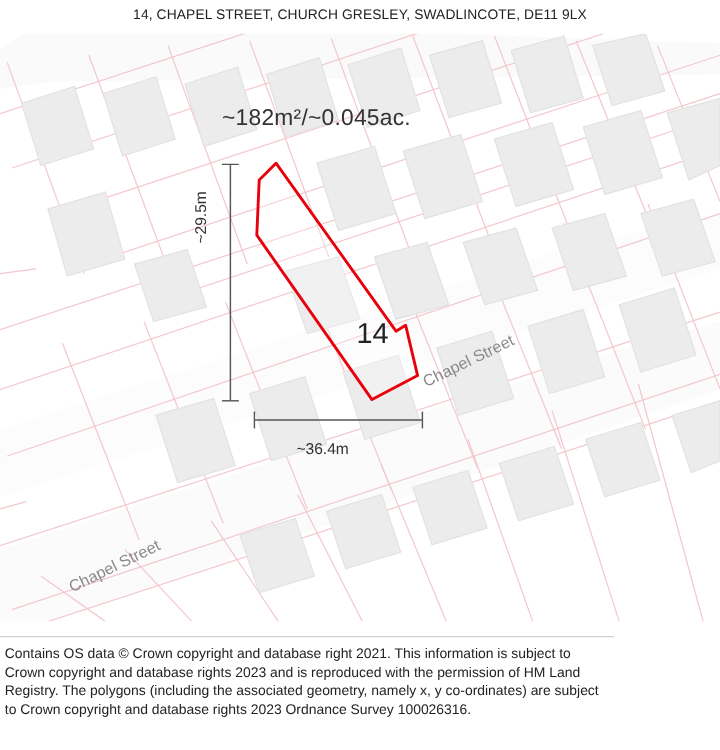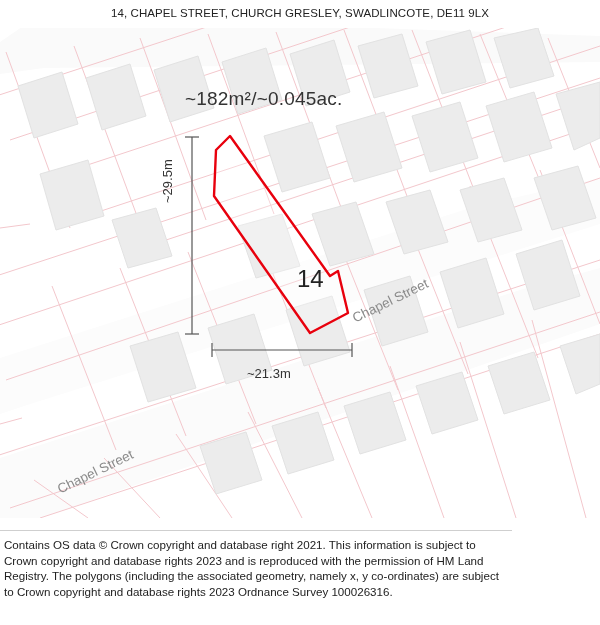--- a/index.html
+++ b/index.html
@@ -240,21 +240,21 @@
         <line x1="352" y1="315" x2="352" y2="329"></line>
       </g>
 
       <g>
         <polygon points="216,122 230,108 330,248 338,243 348,285 310,305 214,168" fill="#ffffff" fill-opacity="0.25" stroke="#e8000d" stroke-width="2.4" stroke-linejoin="round"></polygon>
       </g>
     </svg>
 
     <div class="area-label">~182m²/~0.045ac.</div>
     <div class="dim-vert">~29.5m</div>
-    <div class="dim-horz">~21.3m</div>
+    <div class="dim-horz">~36.4m</div>
     <div class="plot-number">14</div>
     <div class="street-label street-1">Chapel Street</div>
     <div class="street-label street-2">Chapel Street</div>
   </div>
 
   <div class="footer">
     <p>Contains OS data © Crown copyright and database right 2021. This information is subject to Crown copyright and database rights 2023 and is reproduced with the permission of HM Land Registry. The polygons (including the associated geometry, namely x, y co-ordinates) are subject to Crown copyright and database rights 2023 Ordnance Survey 100026316.</p>
   </div>
 
 </div>

